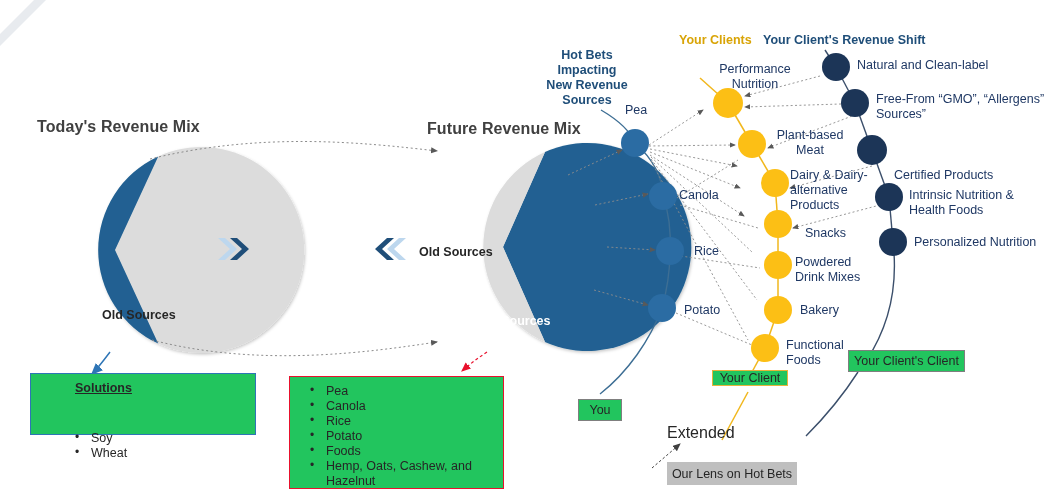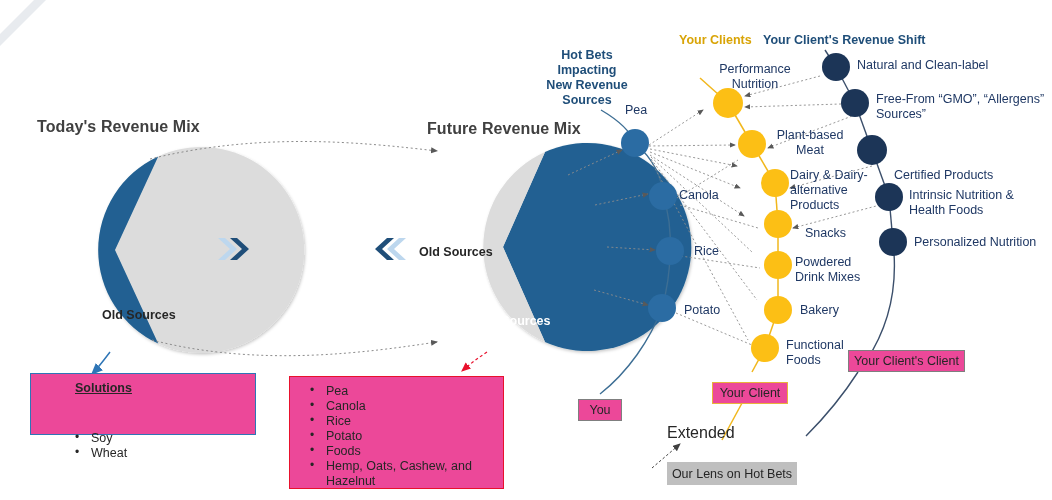--- a/index.html
+++ b/index.html
@@ -17,21 +17,21 @@
   .hdr{position:absolute;font-weight:bold;font-size:12.5px;line-height:15px;}
   .hdr.blue{color:#1f4e79;}
   .hdr.gold{color:#d9a406;}
 
   .pietitle{position:absolute;font-weight:bold;font-size:16px;color:#404040;letter-spacing:.1px;}
 
   .slicelbl{position:absolute;font-weight:bold;font-size:12.5px;}
   .slicelbl.white{color:#ffffff;}
   .slicelbl.dark{color:#262626;}
 
-  .box{position:absolute;box-sizing:border-box;background:#ec4899;}
+  .box{position:absolute;box-sizing:border-box;background:#22c55e;}
   .box .bx-t{font-size:12.5px;color:#262626;line-height:16px;}
 
   .boxblue{border:1.6px solid #2e75b6;}
   .boxred{border:1.8px solid #e8112d;}
   .boxgold{border:1.4px solid #e8b33a;}
   .boxgrey{border:1px solid #7f7f7f;}
   .boxfilled{background:#bfbfbf;border:none;}
 
   ul.bl{margin:0;padding:0;list-style:none;}
   ul.bl li{position:relative;padding-left:26px;font-size:12.5px;color:#262626;line-height:15px;}
@@ -267,21 +267,21 @@
   <div class="lbl" style="left:894px;top:144px;margin-top:24px;">Certified Products</div>
   <div class="lbl" style="left:909px;top:188px;">
     <div>Intrinsic Nutrition &amp;</div>
     <div>Health Foods</div>
   </div>
   <div class="lbl" style="left:914px;top:235px;">Personalized Nutrition</div>
 
   <div class="box boxgrey" style="left:578px;top:399px;width:44px;height:22px;display:flex;align-items:center;justify-content:center;">
     <span class="bx-t">You</span>
   </div>
-  <div class="box boxgold" style="left:712px;top:370px;width:76px;height:22px;display:flex;align-items:center;justify-content:center;margin-top:12px;">
+  <div class="box boxgold" style="left:712px;top:370px;width:76px;height:16px;display:flex;align-items:center;justify-content:center;">
     <span class="bx-t">Your Client</span>
   </div>
   <div class="box boxgrey" style="left:848px;top:350px;width:117px;height:22px;display:flex;align-items:center;justify-content:center;">
     <span class="bx-t">Your Client's Client</span>
   </div>
 
   <div class="bx-t" style="position:absolute;left:667px;top:424px;color:#262626;">Extended</div>
   <div class="box boxfilled" style="left:623px;top:462px;width:130px;height:23px;display:flex;align-items:center;justify-content:center;margin-left:44px;">
     <span class="bx-t">Our Lens on Hot Bets</span>
   </div>

